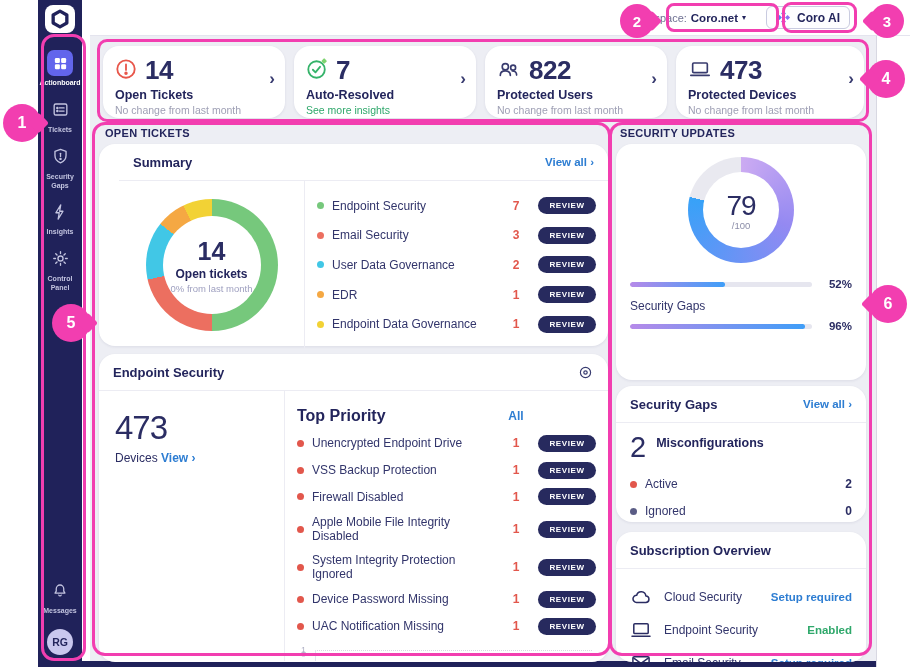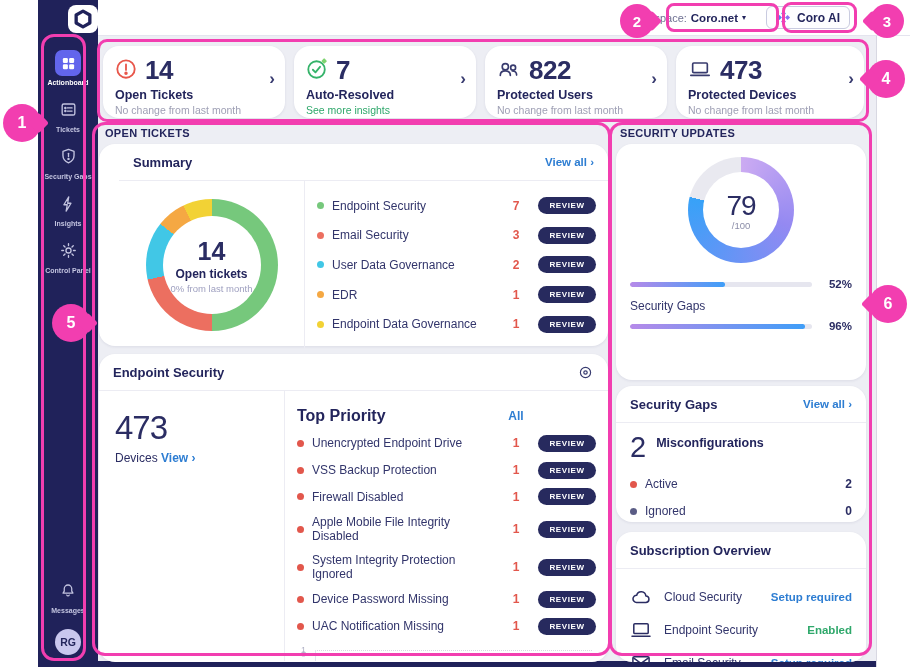--- a/index.html
+++ b/index.html
@@ -1,22 +1,22 @@
 <!DOCTYPE html>
 <html><head>
 <meta charset="utf-8">
 <style>
   * { margin:0; padding:0; box-sizing:border-box; }
   html,body { width:910px; height:667px; background:#ffffff; overflow:hidden;
     font-family:"Liberation Sans", sans-serif; }
   #page { position:relative; width:910px; height:667px; background:#fff; }
 
   
-  #sidebar { position:absolute; left:38px; top:0; width:60px; height:667px;
-    background:#20225a; z-index:5; display:flex; flex-direction:column; align-items:flex-end; }
+  #sidebar { position:absolute; left:38px; top:0; width:44px; height:667px;
+    background:#20225a; z-index:5; display:flex; flex-direction:column; align-items:center; }
   .logo-box { width:30px; height:28px; background:#fff; border-radius:8px; margin-top:5px;
     display:flex; align-items:center; justify-content:center; }
   #nav { display:flex; flex-direction:column; align-items:center; width:100%; margin-top:12px; flex:1; }
   .nav-item { width:100%; text-align:center; padding:5px 1px 6px; cursor:pointer; }
   .nav-item .ic { display:inline-flex; width:22px; height:22px; align-items:center; justify-content:center; color:#c3c4e0; }
   .nav-item.active .ic { width:26px; height:26px; background:#6265ec; border-radius:7px; color:#fff; }
   .nav-label { font-size:7px; font-weight:700; color:#c3c4e0; margin-top:3px; line-height:8.5px; }
   .nav-item.active .nav-label { color:#fff; }
   .avatar { width:26px; height:26px; border-radius:50%; background:#c9c7ee; color:#23255c;
     font-size:10.5px; font-weight:700; display:flex; align-items:center; justify-content:center; margin:8px 0 12px; }

